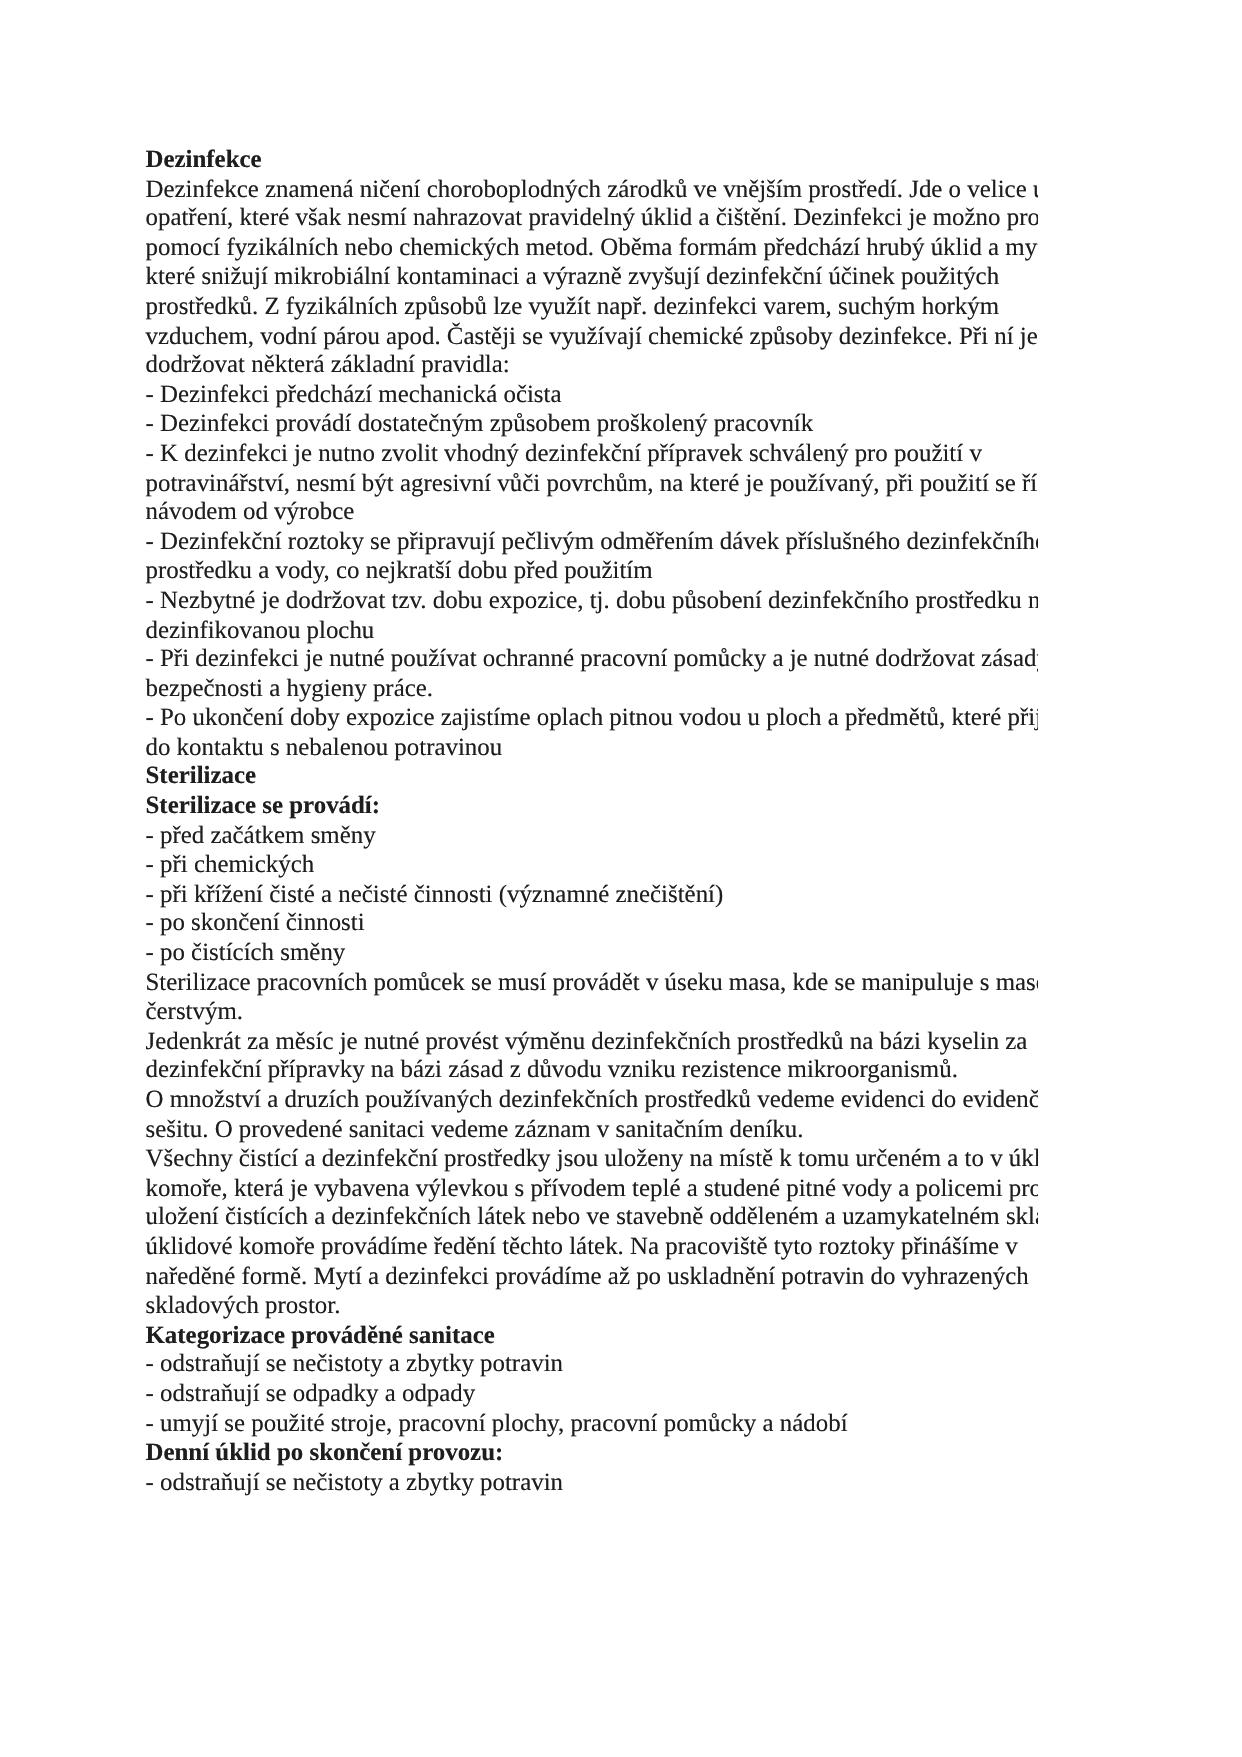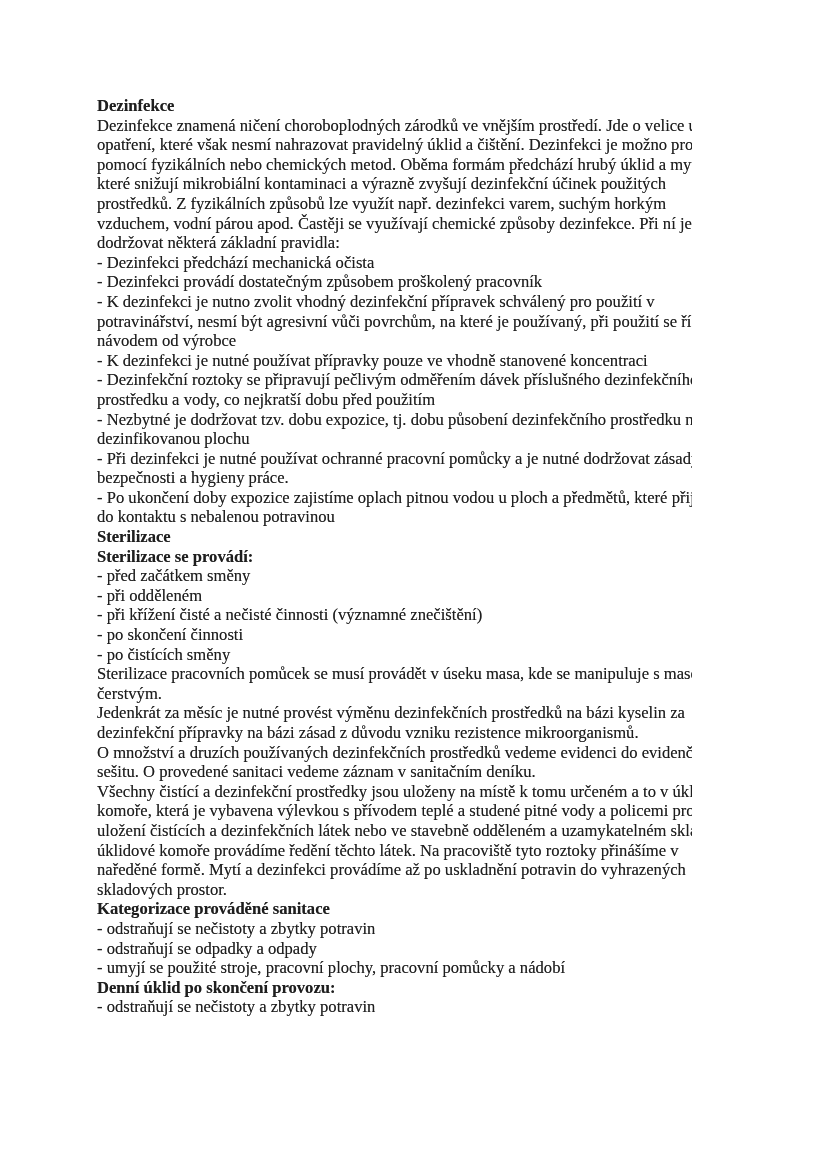--- a/index.html
+++ b/index.html
@@ -47,29 +47,28 @@
 <body>
 
 <div class="page">
   <div class="content">
 
   <p class="block heading">Dezinfekce</p>
       <p class="block paragraph">Dezinfekce znamená ničení choroboplodných zárodků ve vnějším prostředí. Jde o velice účinné opatření, které však nesmí nahrazovat pravidelný úklid a čištění. Dezinfekci je možno provádět pomocí fyzikálních nebo chemických metod. Oběma formám předchází hrubý úklid a mytí, které snižují mikrobiální kontaminaci a výrazně zvyšují dezinfekční účinek použitých prostředků. Z fyzikálních způsobů lze využít např. dezinfekci varem, suchým horkým vzduchem, vodní párou apod. Častěji se využívají chemické způsoby dezinfekce. Při ní je nutno dodržovat některá základní pravidla:</p>
       <p class="block bullet">- Dezinfekci předchází mechanická očista</p>
       <p class="block bullet">- Dezinfekci provádí dostatečným způsobem proškolený pracovník</p>
       <p class="block bullet">- K dezinfekci je nutno zvolit vhodný dezinfekční přípravek schválený pro použití v potravinářství, nesmí být agresivní vůči povrchům, na které je používaný, při použití se řídíme návodem od výrobce</p>
-      <p class="block bullet">- K dezinfekci je nutné používat přípravky pouze ve vhodně stanovené koncentraci</p>
       <p class="block bullet">- Dezinfekční roztoky se připravují pečlivým odměřením dávek příslušného dezinfekčního prostředku a vody, co nejkratší dobu před použitím</p>
       <p class="block bullet">- Nezbytné je dodržovat tzv. dobu expozice, tj. dobu působení dezinfekčního prostředku na dezinfikovanou plochu</p>
       <p class="block bullet">- Při dezinfekci je nutné používat ochranné pracovní pomůcky a je nutné dodržovat zásady bezpečnosti a hygieny práce.</p>
       <p class="block bullet">- Po ukončení doby expozice zajistíme oplach pitnou vodou u ploch a předmětů, které přijdou do kontaktu s nebalenou potravinou</p>
       <p class="block heading">Sterilizace</p>
       <p class="block heading">Sterilizace se provádí:</p>
       <p class="block bullet">- před začátkem směny</p>
-      <p class="block bullet">- při odděleném</p>
+      <p class="block bullet">- při chemických</p>
       <p class="block bullet">- při křížení čisté a nečisté činnosti (významné znečištění)</p>
       <p class="block bullet">- po skončení činnosti</p>
       <p class="block bullet">- po čistících směny</p>
       <p class="block paragraph">Sterilizace pracovních pomůcek se musí provádět v úseku masa, kde se manipuluje s masem čerstvým.</p>
       <p class="block paragraph">Jedenkrát za měsíc je nutné provést výměnu dezinfekčních prostředků na bázi kyselin za dezinfekční přípravky na bázi zásad z důvodu vzniku rezistence mikroorganismů.</p>
       <p class="block paragraph">O množství a druzích používaných dezinfekčních prostředků vedeme evidenci do evidenčního sešitu. O provedené sanitaci vedeme záznam v sanitačním deníku.</p>
       <p class="block paragraph">Všechny čistící a dezinfekční prostředky jsou uloženy na místě k tomu určeném a to v úklidové komoře, která je vybavena výlevkou s přívodem teplé a studené pitné vody a policemi pro uložení čistících a dezinfekčních látek nebo ve stavebně odděleném a uzamykatelném skladu. V úklidové komoře provádíme ředění těchto látek. Na pracoviště tyto roztoky přinášíme v naředěné formě. Mytí a dezinfekci provádíme až po uskladnění potravin do vyhrazených skladových prostor.</p>
       <p class="block heading">Kategorizace prováděné sanitace</p>
       <p class="block bullet">- odstraňují se nečistoty a zbytky potravin</p>
       <p class="block bullet">- odstraňují se odpadky a odpady</p>

